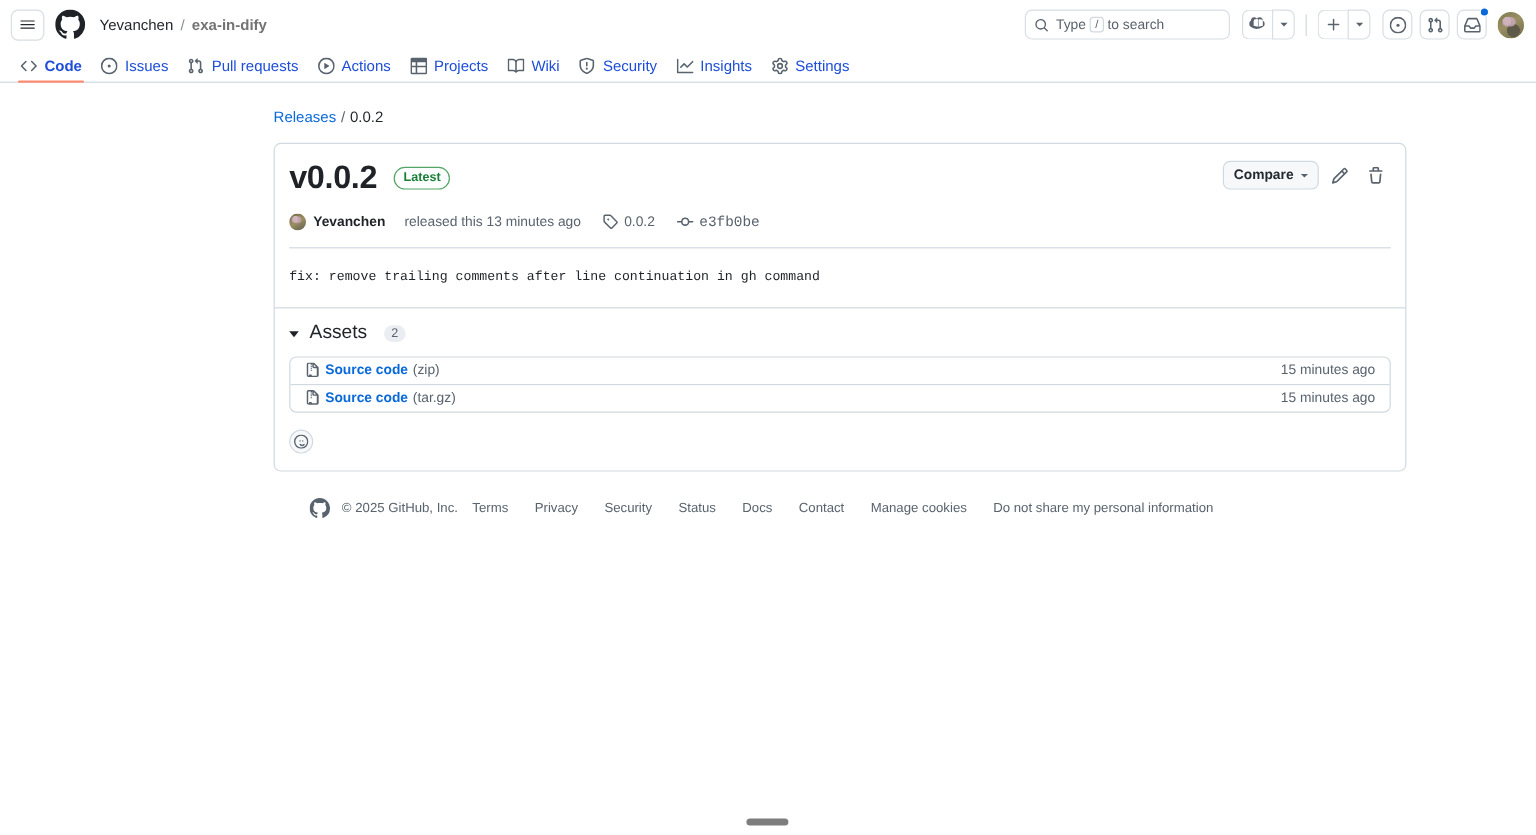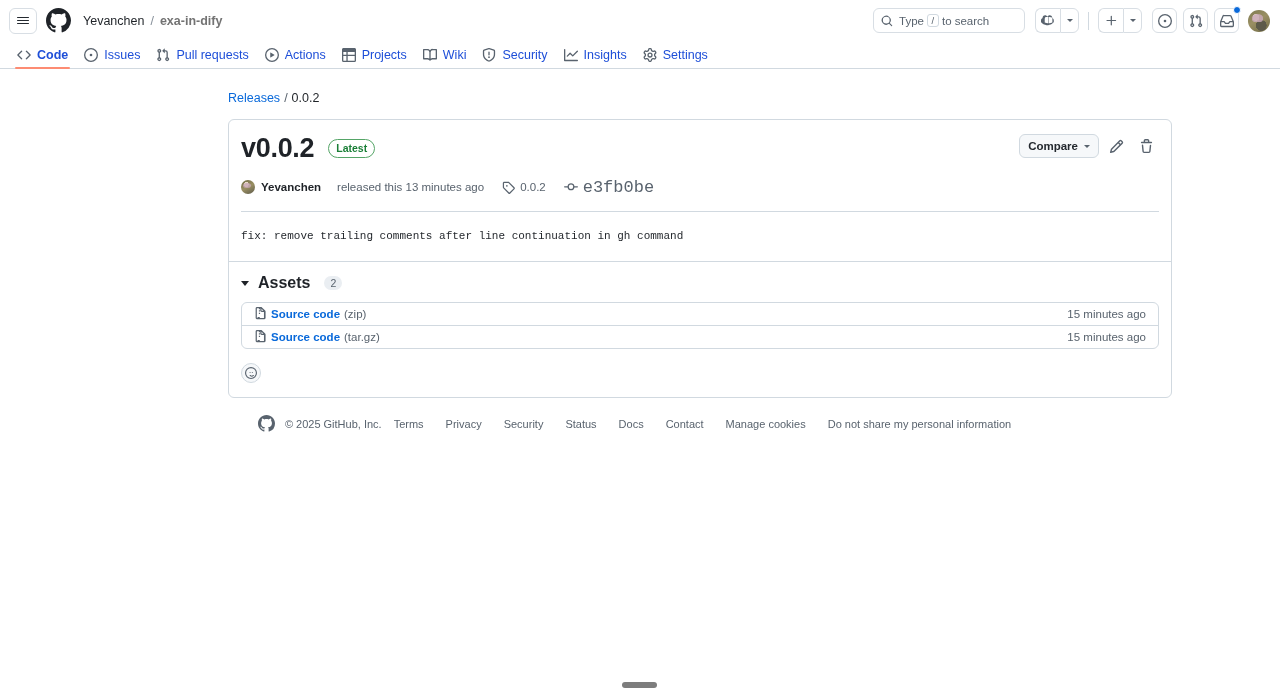--- a/index.html
+++ b/index.html
@@ -41,21 +41,21 @@
   }
   .breadcrumb-top .owner { color:#1f2328; }
   .breadcrumb-top .sep { margin: 0 6px; color:#868f99; }
   .breadcrumb-top .repo { font-weight: 700; color:#737373; }
 
   .header-right {
     margin-left: auto;
     display: flex; align-items: center; gap: 0;
   }
   .search-box {
-    width: 152px; height: 25px;
+    width: 171px; height: 25px;
     border: 1px solid #d8dee4; border-radius: 6px;
     display: flex; align-items: center;
     padding: 0 7px;
     background: #fff;
     color: #59636e;
     font-size: 11.5px;
     cursor: pointer;
   }
   .search-box .mag { margin-right: 6px; display:flex; flex:none; }
   .slash-key {
@@ -192,21 +192,21 @@
       linear-gradient(150deg, #6f6a46 0%, #9a8f63 50%, #5d5a4a 100%);
     position:relative; overflow:hidden;
   }
   .avatar-sm::after{
     content:""; position:absolute; left:16%; top:20%;
     width:56%; height:36%; border-radius:50%;
     background:#c9a9b8; opacity:.8;
   }
   .meta-author { color:#1f2328; font-weight:700; }
   .meta-item { display:flex; align-items:center; gap:5px; margin-left: 18px; color:#59636e; }
-  .meta-item .mono { font-family: "Liberation Mono", monospace; font-size:17px; }
+  .meta-item .mono { font-family: "Liberation Mono", monospace; font-size:12px; }
 
   .body-sep { border-top: 1px solid #d1d9e0; margin: 14px 0 0 0; }
   .commit-msg {
     font-family: "Liberation Mono", monospace;
     font-size: 11px;
     color:#1f2328;
     padding: 16px 0 17px 0;
     line-height: 1.5;
   }
   .assets-sep { border-top: 1px solid #d1d9e0; margin: 0 -12px; }
@@ -215,21 +215,21 @@
     display:flex; align-items:center; gap: 8px;
     padding: 12px 0 10px 0;
     cursor: pointer;
   }
   .tri {
     width:0;height:0;
     border-left:4.2px solid transparent; border-right:4.2px solid transparent;
     border-top:5.2px solid #1f2328;
     margin-right: 1px;
   }
-  .assets-title { font-size: 16px; font-weight:700; color:#1f2328; }
+  .assets-title { font-size: 16px; font-weight:400; color:#1f2328; }
   .count-pill {
     background:#eaeef2; color:#59636e;
     border-radius: 999px;
     font-size: 10.5px;
     padding: 1px 6px;
     margin-left: 6px;
   }
   .assets-list {
     border: 1px solid #d1d9e0;
     border-radius: 6px;

